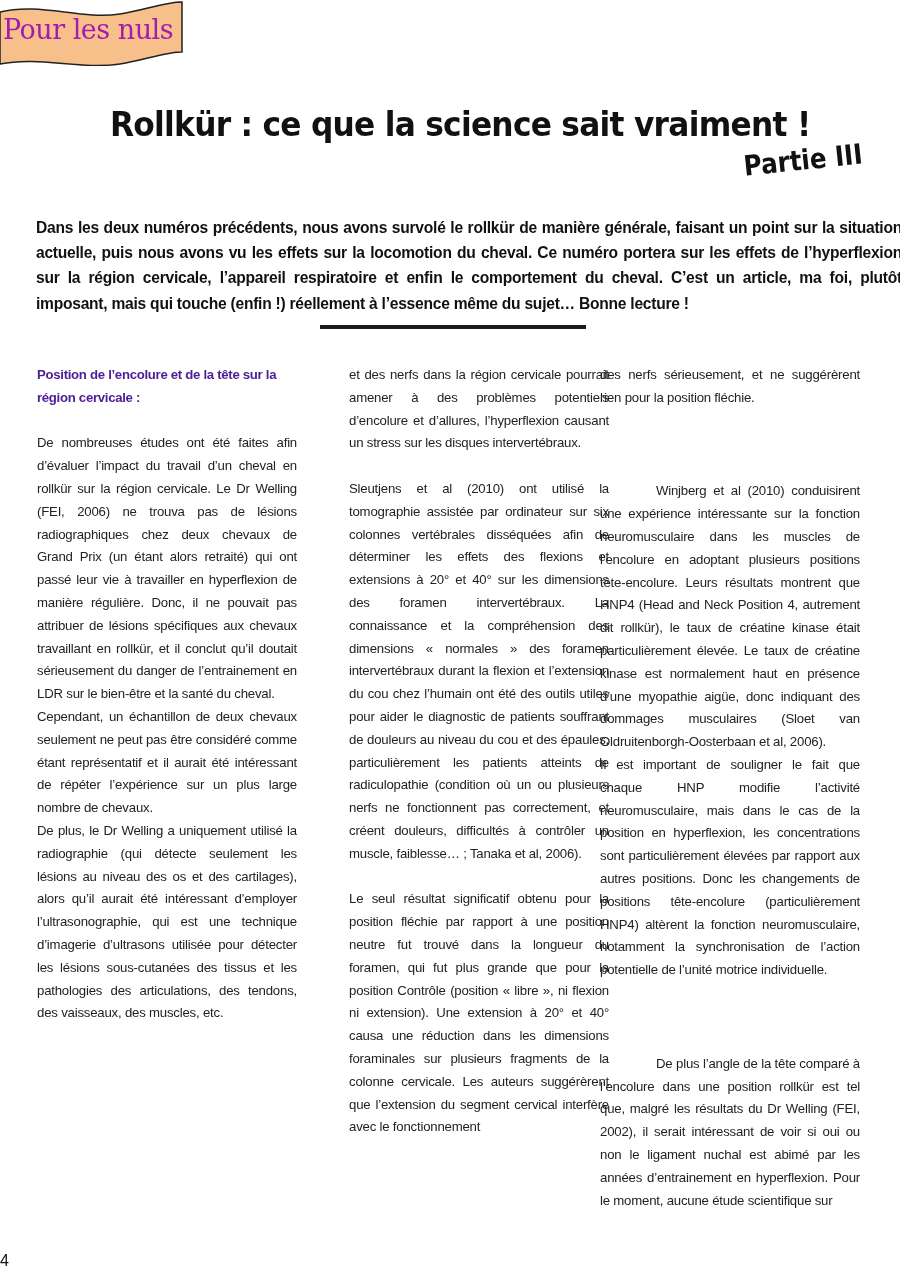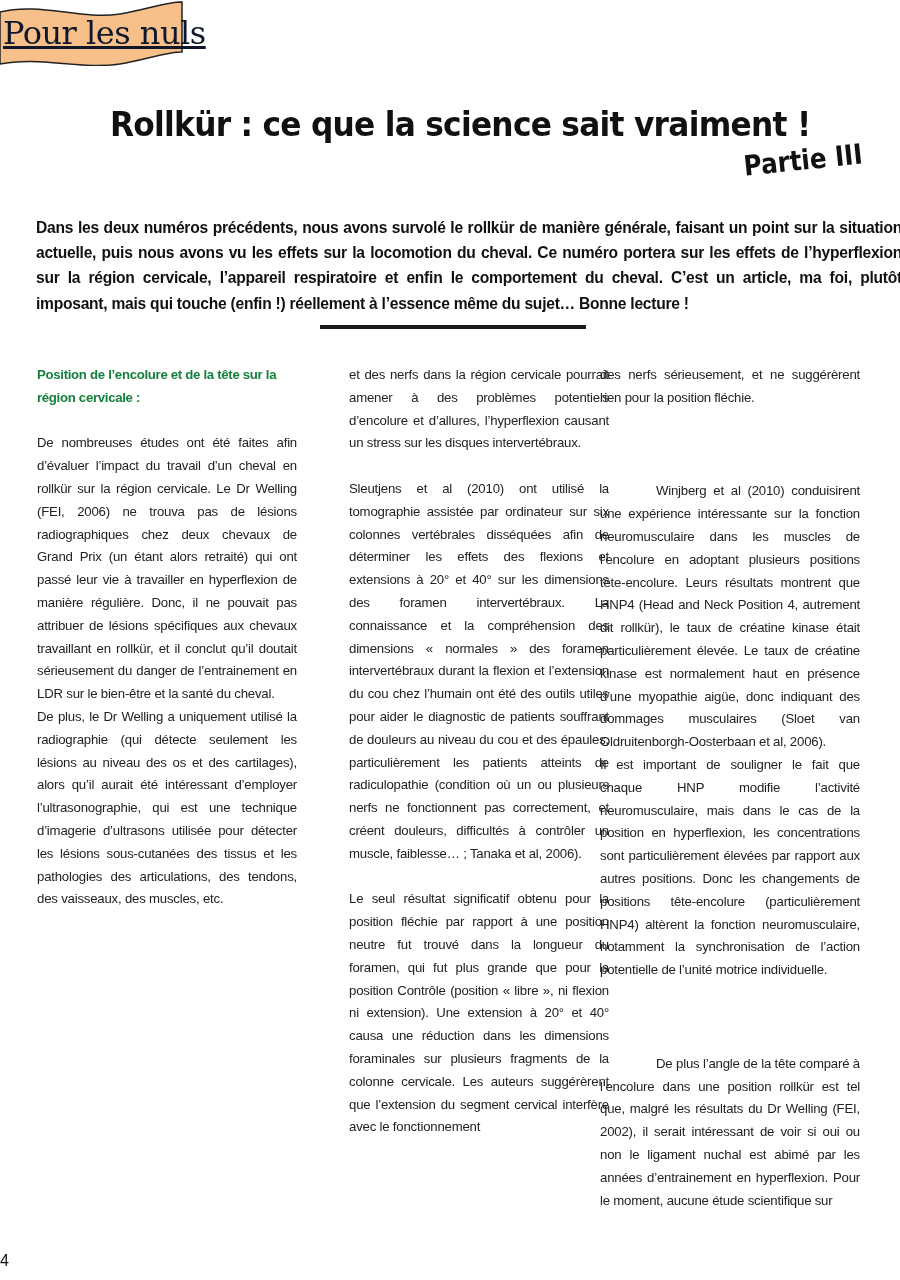--- a/index.html
+++ b/index.html
@@ -1,36 +1,36 @@
 <!DOCTYPE html>
 <html><head>
 <meta charset="utf-8">
 <style>
   html, body { margin: 0; padding: 0; background: #ffffff; }
   body { width: 900px; height: 1280px; position: relative; overflow: hidden; font-family: "Liberation Sans", "DejaVu Sans", sans-serif; color: #1a1a1a; }
 
   .banner { position: absolute; left: 0; top: 0; width: 185px; height: 66px; }
   .banner svg { position: absolute; left: 0; top: 0; }
-  .banner-text { position: absolute; left: 3px; top: 14px; font-family: "DejaVu Serif", serif; font-size: 32px; color: #0f172a; letter-spacing: -0.5px; white-space: nowrap; text-decoration: underline; }
+  .banner-text { position: absolute; left: 3px; top: 14px; font-family: "DejaVu Serif", serif; font-size: 27px; color: #a21caf; letter-spacing: -0.5px; white-space: nowrap; }
 
   .title { position: absolute; left: 110px; top: 104px; font-family: "DejaVu Sans", sans-serif; font-weight: bold; font-size: 34px; color: #111; letter-spacing: -0.8px; white-space: nowrap; transform: scaleX(0.92); transform-origin: left top; }
   .subtitle { position: absolute; left: 742px; top: 150px; font-family: "DejaVu Sans", sans-serif; font-weight: bold; font-size: 28px; color: #111; transform: rotate(-6deg) scaleX(0.88); transform-origin: left top; white-space: nowrap; }
 
   .intro { position: absolute; left: 36px; top: 215px; width: 866px; font-family: "Liberation Sans", sans-serif; font-weight: bold; font-size: 15.6px; line-height: 25.2px; text-align: justify; color: #111; letter-spacing: -0.25px; }
 
   .divider { position: absolute; left: 320px; top: 325px; width: 266px; height: 4px; background: #1a1a1a; }
 
   .col { position: absolute; top: 364px; width: 260px; font-family: "Liberation Sans", sans-serif; font-size: 13.2px; line-height: 22.8px; color: #222; text-align: justify; letter-spacing: -0.2px; }
   .col1 { left: 37px; }
   .col2 { left: 318px; margin-left: 31px; }
   .col3 { left: 600px; }
   .col p { margin: 0; }
   .col .gap { height: 22.8px; }
   .col .indent { text-indent: 56px; margin-top: 48px; }
-  .section-heading { color: #15803d; font-weight: bold; font-size: 13.2px; letter-spacing: -0.3px; text-align: left; }
+  .section-heading { color: #4c1d95; font-weight: bold; font-size: 13.2px; letter-spacing: -0.3px; text-align: left; }
 
   .page-number { position: absolute; left: 0; top: 1252px; font-family: "Liberation Sans", sans-serif; font-size: 16px; color: #111; }
 </style>
 </head>
 <body>
 
 <div class="banner">
   <svg width="185" height="66" viewBox="0 0 185 66">
     <path d="M0,12 C40,2 80,20 120,14 C145,10 165,2 182,2 L182,52 C165,52 145,60 120,64 C80,70 40,56 0,64 Z" fill="#f7c08a" stroke="#222" stroke-width="1.5"></path>
   </svg>
@@ -41,20 +41,21 @@
 <div class="subtitle">Partie III</div>
 
 <p class="intro" style="margin:0;">Dans les deux numéros précédents, nous avons survolé le rollkür de manière générale, faisant un point sur la situation actuelle, puis nous avons vu les effets sur la locomotion du cheval. Ce numéro portera sur les effets de l’hyperflexion sur la région cervicale, l’appareil respiratoire et enfin le comportement du cheval. C’est un article, ma foi, plutôt imposant, mais qui touche (enfin !) réellement à l’essence même du sujet… Bonne lecture !</p>
 
 <div class="divider"></div>
 
 <div class="col col1">
   <p class="section-heading">Position de l’encolure et de la tête sur la région cervicale :</p>
   <div class="gap"></div>
   <p>De nombreuses études ont été faites afin d’évaluer l’impact du travail d’un cheval en rollkür sur la région cervicale. Le Dr Welling (FEI, 2006) ne trouva pas de lésions radiographiques chez deux chevaux de Grand Prix (un étant alors retraité) qui ont passé leur vie à travailler en hyperflexion de manière régulière. Donc, il ne pouvait pas attribuer de lésions spécifiques aux chevaux travaillant en rollkür, et il conclut qu’il doutait sérieusement du danger de l’entrainement en LDR sur le bien-être et la santé du cheval.</p>
+  <p>Cependant, un échantillon de deux chevaux seulement ne peut pas être considéré comme étant représentatif et il aurait été intéressant de répéter l’expérience sur un plus large nombre de chevaux.</p>
   <p>De plus, le Dr Welling a uniquement utilisé la radiographie (qui détecte seulement les lésions au niveau des os et des cartilages), alors qu’il aurait été intéressant d’employer l’ultrasonographie, qui est une technique d’imagerie d’ultrasons utilisée pour détecter les lésions sous-cutanées des tissus et les pathologies des articulations, des tendons, des vaisseaux, des muscles, etc.</p>
   <div class="gap"></div>
 </div>
 
 <div class="col col2">
   <p>et des nerfs dans la région cervicale pourrait amener à des problèmes potentiels d’encolure et d’allures, l’hyperflexion causant un stress sur les disques intervertébraux.</p>
   <div class="gap"></div>
   <p>Sleutjens et al (2010) ont utilisé la tomographie assistée par ordinateur sur six colonnes vertébrales disséquées afin de déterminer les effets des flexions et extensions à 20° et 40° sur les dimensions des foramen intervertébraux. La connaissance et la compréhension des dimensions « normales » des foramen intervertébraux durant la flexion et l’extension du cou chez l’humain ont été des outils utiles pour aider le diagnostic de patients souffrant de douleurs au niveau du cou et des épaules, particulièrement les patients atteints de radiculopathie (condition où un ou plusieurs nerfs ne fonctionnent pas correctement, et créent douleurs, difficultés à contrôler un muscle, faiblesse… ; Tanaka et al, 2006).</p>
   <div class="gap"></div>
   <p>Le seul résultat significatif obtenu pour la position fléchie par rapport à une position neutre fut trouvé dans la longueur du foramen, qui fut plus grande que pour la position Contrôle (position « libre », ni flexion ni extension). Une extension à 20° et 40° causa une réduction dans les dimensions foraminales sur plusieurs fragments de la colonne cervicale. Les auteurs suggérèrent que l’extension du segment cervical interfère avec le fonctionnement</p>

